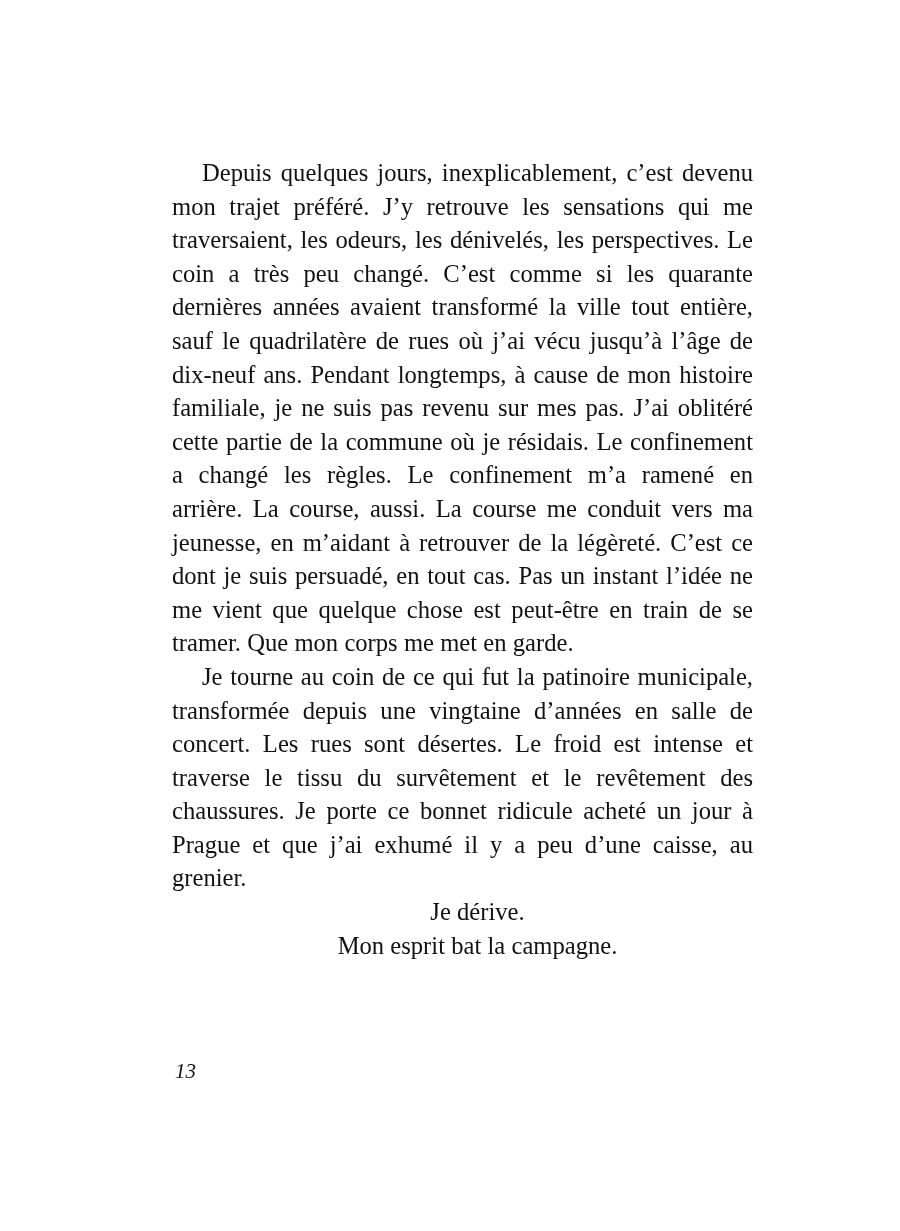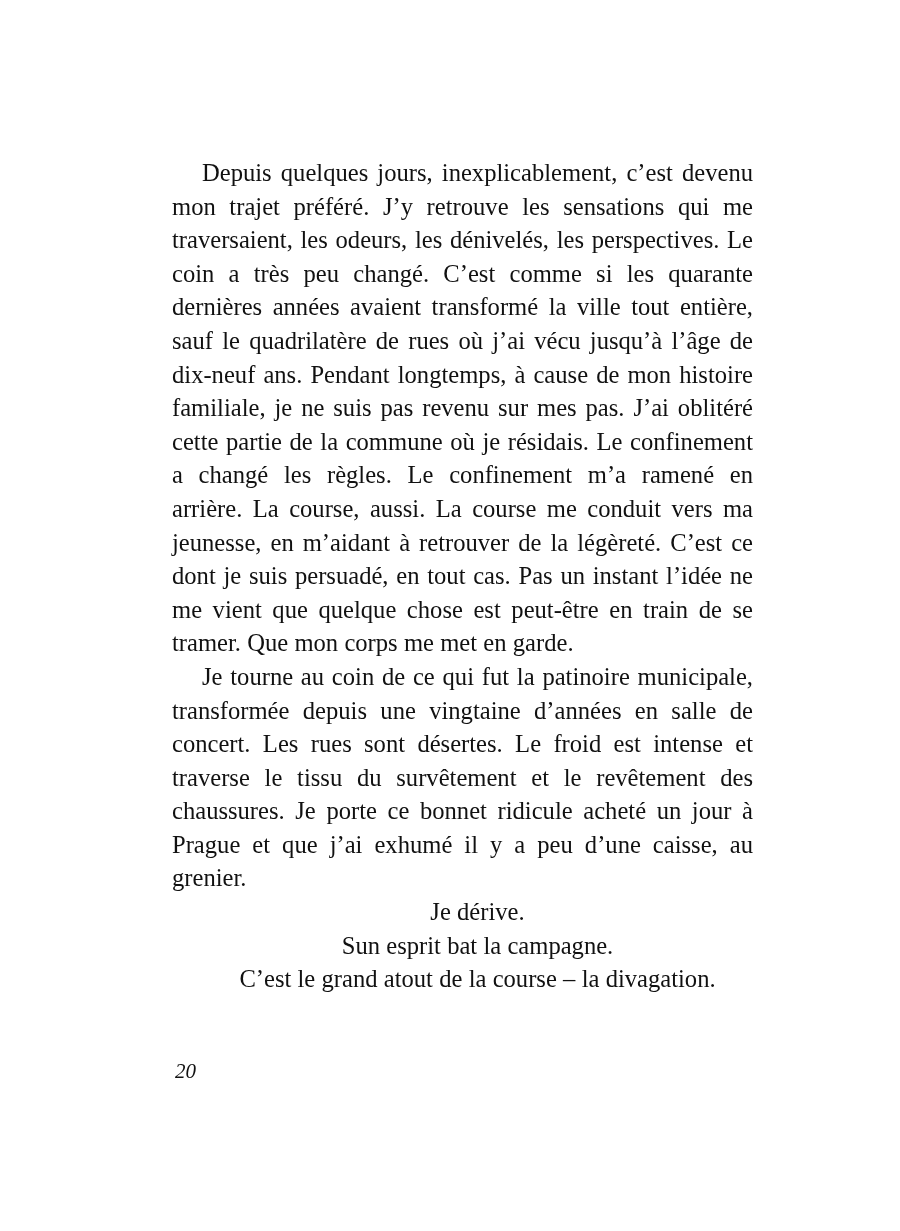--- a/index.html
+++ b/index.html
@@ -60,20 +60,19 @@
 
 <div class="page">
 
   <div class="text-block">
     <p class="para">Depuis quelques jours, inexplicablement, c’est devenu mon trajet préféré. J’y retrouve les sensations qui me traversaient, les odeurs, les dénivelés, les perspectives. Le coin a très peu changé. C’est comme si les quarante dernières années avaient transformé la ville tout entière, sauf le quadrilatère de rues où j’ai vécu jusqu’à l’âge de dix-neuf ans. Pendant longtemps, à cause de mon histoire familiale, je ne suis pas revenu sur mes pas. J’ai oblitéré cette partie de la commune où je résidais. Le confinement a changé les règles. Le confinement m’a ramené en arrière. La course, aussi. La course me conduit vers ma jeunesse, en m’aidant à retrouver de la légèreté. C’est ce dont je suis persuadé, en tout cas. Pas un instant l’idée ne me vient que quelque chose est peut-être en train de se tramer. Que mon corps me met en garde.</p>
 
     <p class="para">Je tourne au coin de ce qui fut la patinoire municipale, transformée depuis une vingtaine d’années en salle de concert. Les rues sont désertes. Le froid est intense et traverse le tissu du survêtement et le revêtement des chaussures. Je porte ce bonnet ridicule acheté un jour à Prague et que j’ai exhumé il y a peu d’une caisse, au grenier.</p>
 
     <p class="para last-short">Je dérive.</p>
 
-    <p class="para last-short">Sun esprit bat la campagne.</p>
+    <p class="para last-short">Mon esprit bat la campagne.</p>
 
-    <p class="para last-short">C’est le grand atout de la course – la divagation.</p>
   </div>
 
-  <div class="folio">20</div>
+  <div class="folio">13</div>
 
 </div>
 
 </body></html>

